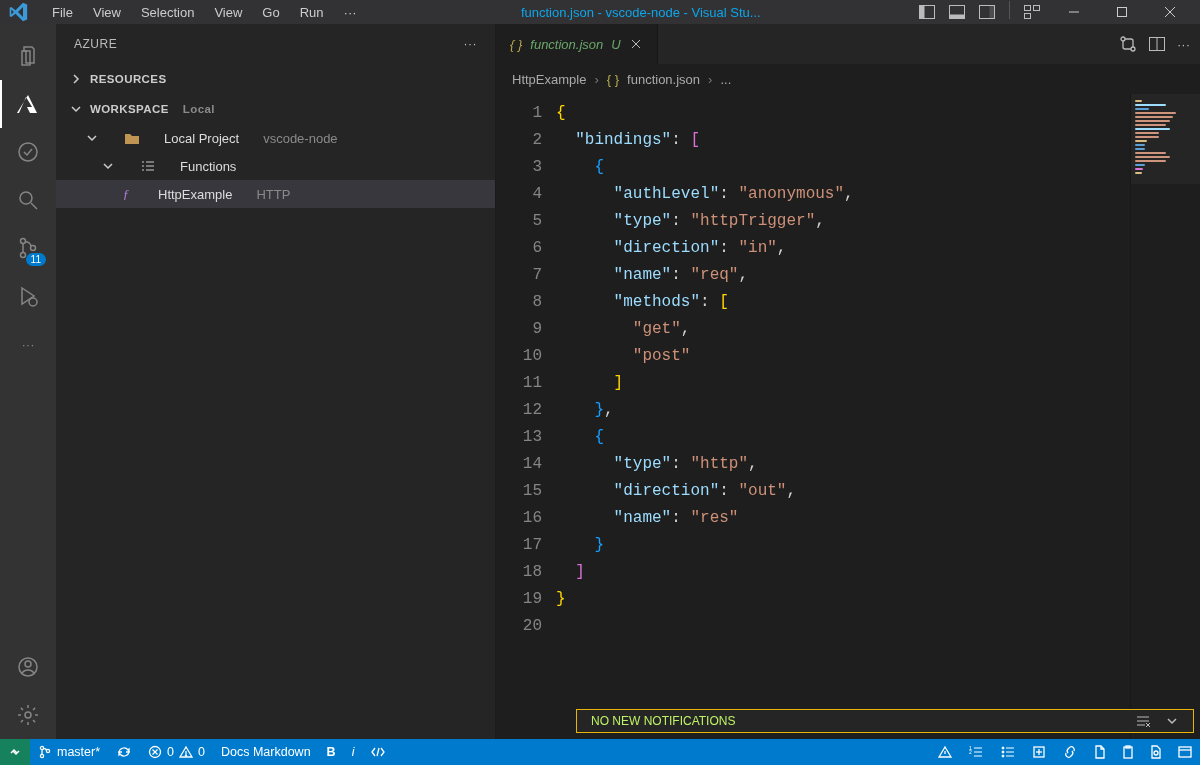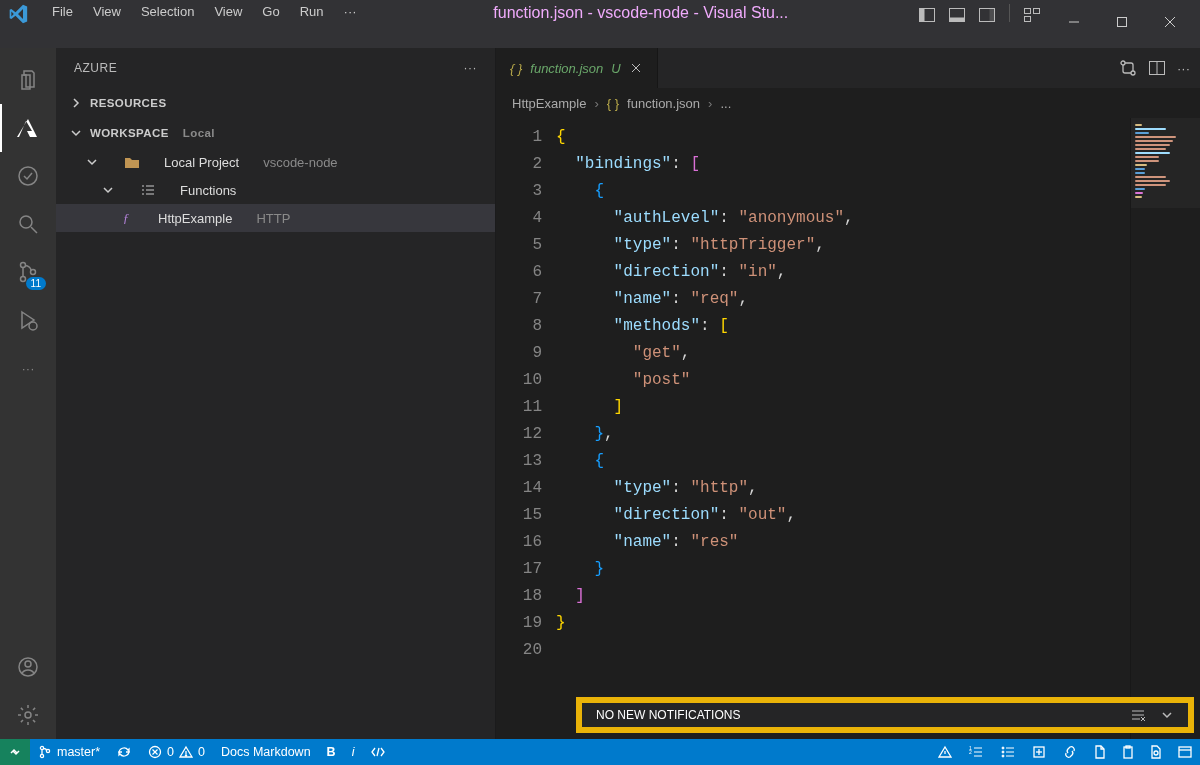--- a/index.html
+++ b/index.html
@@ -21,24 +21,24 @@
     --purple: #c586c0;
     --brace: #ffd700;
     --line-selected: #2f3a4a;
   }
   * { box-sizing: border-box; }
   html, body { margin:0; padding:0; height:100%; font-family: "Segoe UI", Arial, sans-serif; font-size:13px; color:var(--fg); background:#1e1e1e; overflow:hidden; }
 
   .window { width:1200px; height:765px; display:flex; flex-direction:column; background:var(--bg-editor); }
 
   
-  .titlebar { height:48px; background:var(--bg-title); display:flex; align-items:flex-start; padding:4px 8px; color:#ccc; font-size:13px; user-select:none; }
+  .titlebar { height:24px; background:var(--bg-title); display:flex; align-items:center; padding:12px 8px; color:#ccc; font-size:13px; user-select:none; }
   .titlebar .logo { width:20px; height:20px; margin-right:14px; }
   .titlebar .menu-item { padding: 0 10px; cursor:pointer; }
-  .titlebar .title-center { flex:1; text-align:center; color:#f0abfc; font-size:16px; overflow:hidden; white-space:nowrap; text-overflow:ellipsis; padding:0 10px; }
+  .titlebar .title-center { flex:1; text-align:center; color:#0ea5e9; font-size:13px; overflow:hidden; white-space:nowrap; text-overflow:ellipsis; padding:0 10px; }
   .titlebar .win-controls { display:flex; align-items:center; gap:4px; }
   .titlebar .win-btn { width:44px; height:36px; display:flex; align-items:center; justify-content:center; cursor:pointer; }
   .titlebar .layout-icons { display:flex; gap:6px; margin-right:8px; color:#bbb; }
   .layout-icons .li { padding:4px; display:flex; align-items:center; cursor:pointer;}
   .layout-icons .sep { width:1px; height:18px; background:#555; margin:0 4px; }
 
   
   .body-row { flex:1; display:flex; min-height:0; }
 
   
@@ -86,21 +86,21 @@
   .minimap .mm-line { height:2px; margin:2px 4px; border-radius:1px; }
 
   .tok-brace   { color: var(--brace); }
   .tok-brace2  { color: #da70d6; }
   .tok-brace3  { color: #179fff; }
   .tok-key     { color: var(--cyan); }
   .tok-str     { color: var(--orange); }
   .tok-colon   { color: #d4d4d4; }
 
   
-  .notif { position:absolute; right:6px; bottom:6px; left:80px; height:36px; background:#252526; border:6px solid #eab308; display:flex; align-items:center; padding:0 14px; color:#ffffff; font-size:12px; }
+  .notif { position:absolute; right:6px; bottom:6px; left:80px; height:24px; background:#252526; border:1px solid #eab308; display:flex; align-items:center; padding:0 14px; color:#bef264; font-size:12px; }
   .notif .right { margin-left:auto; display:flex; gap:14px; color:#bbb; }
 
   
   .statusbar { height:26px; background:var(--bg-status); color:#fff; display:flex; align-items:flex-end; font-size:12.5px; }
   .statusbar .sb-item { padding:0 8px; display:flex; align-items:center; gap:5px; height:100%; cursor:pointer; }
   .statusbar .remote { background:#16825d; }
   .statusbar .spacer { flex:1; }
 
   svg { display:block; }
 </style>

